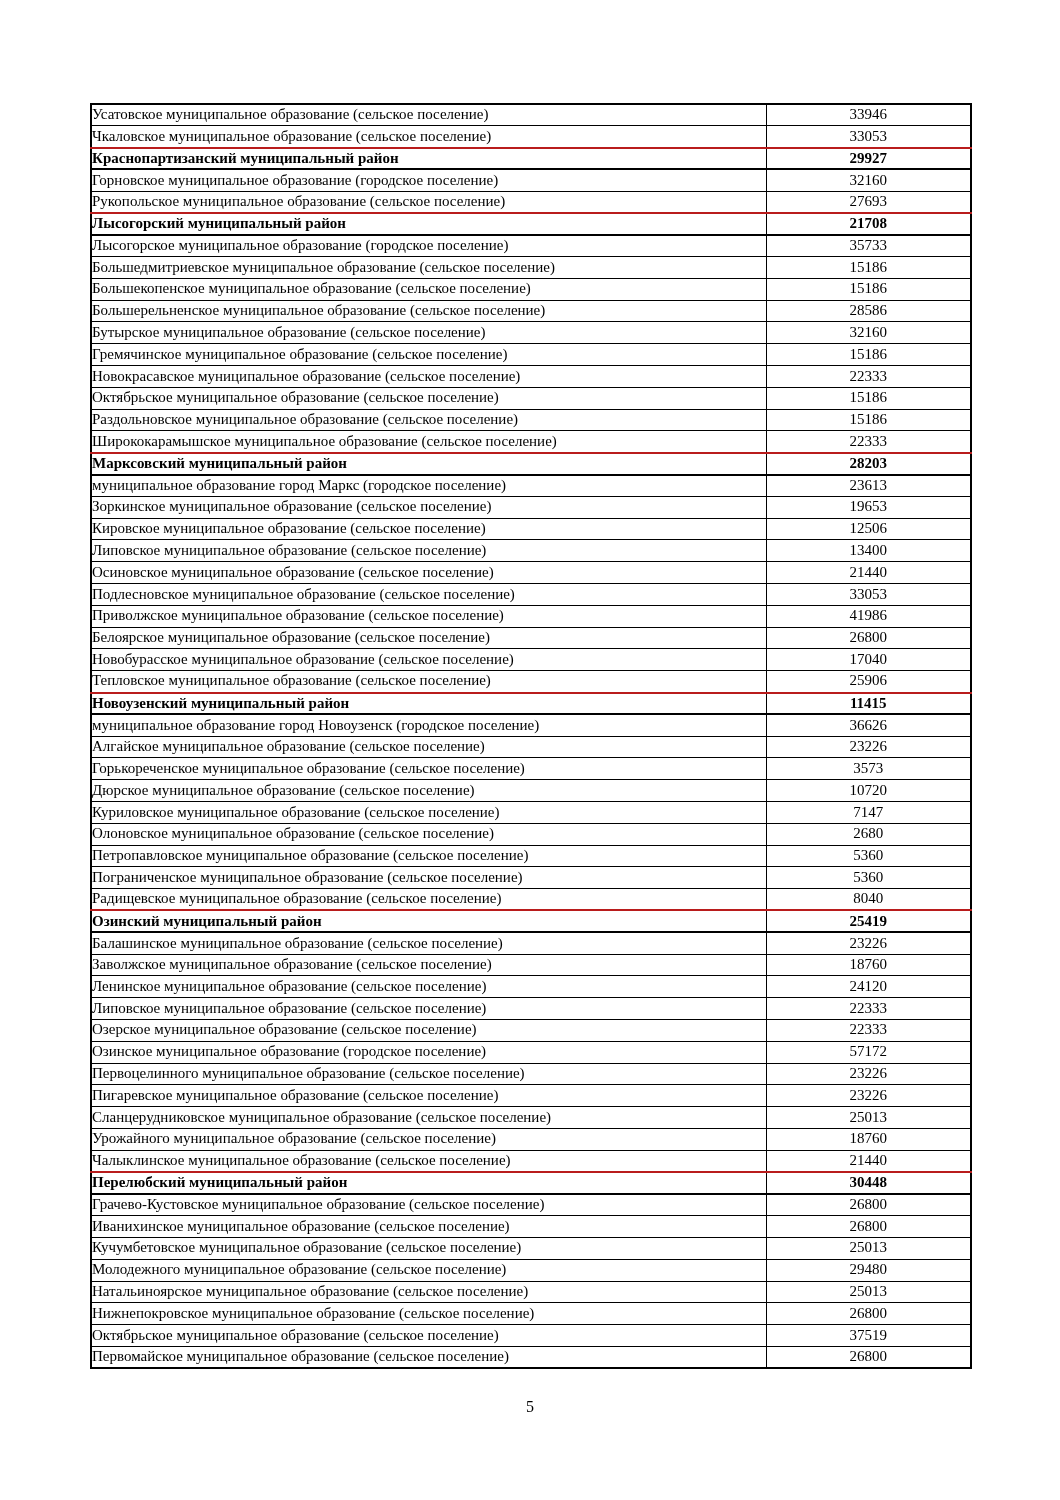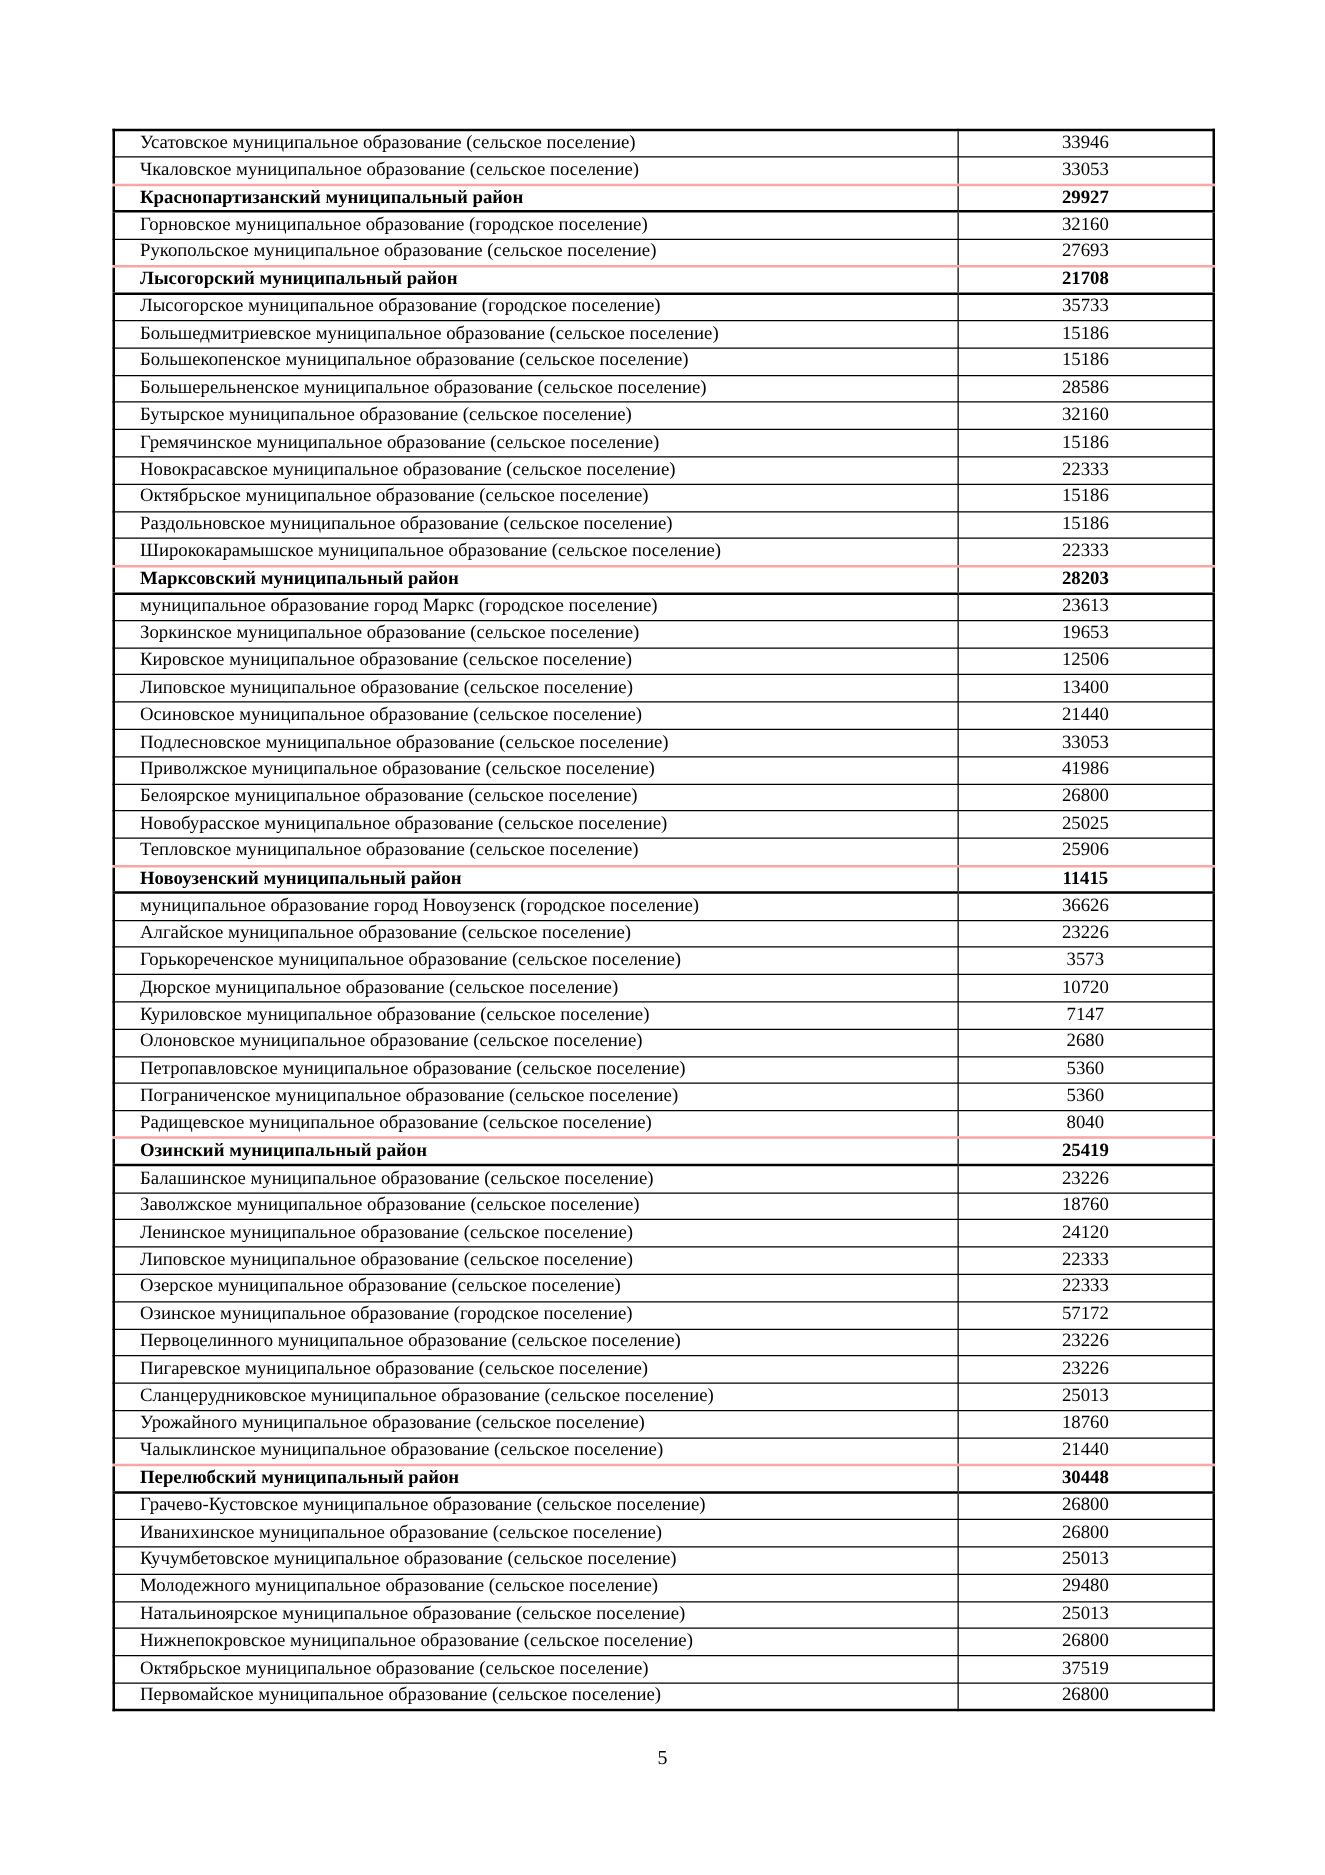--- a/index.html
+++ b/index.html
@@ -29,30 +29,30 @@
     height: 21.8px;
     font-size: 15px;
     line-height: 1.05;
     padding: 1px 4px;
     vertical-align: middle;
     overflow: hidden;
     white-space: nowrap;
   }
   .data-table td.name-cell {
     width: 675px;
-    padding-left: 20px;
+    padding-left: 0;
     text-align: left;
   }
   .data-table td.value-cell {
     text-align: center;
     font-family: Liberation Serif, serif;
   }
   .data-table tr.district td {
     font-weight: bold;
-    border-top: 2px solid #fca5a5;
+    border-top: 2px solid #b91c1c;
     border-bottom: 2px solid #000000;
   }
   .page-number {
     position: absolute;
     left: 0;
     right: 0;
     top: 1398px;
     text-align: center;
     font-size: 16px;
   }
@@ -158,21 +158,21 @@
         <tr>
           <td class="name-cell">Приволжское муниципальное образование (сельское поселение)</td>
           <td class="value-cell">41986</td>
         </tr>
         <tr>
           <td class="name-cell">Белоярское муниципальное образование (сельское поселение)</td>
           <td class="value-cell">26800</td>
         </tr>
         <tr>
           <td class="name-cell">Новобурасское муниципальное образование (сельское поселение)</td>
-          <td class="value-cell">25025</td>
+          <td class="value-cell">17040</td>
         </tr>
         <tr>
           <td class="name-cell">Тепловское муниципальное образование (сельское поселение)</td>
           <td class="value-cell">25906</td>
         </tr>
         <tr class="district">
           <td class="name-cell">Новоузенский муниципальный район</td>
           <td class="value-cell">11415</td>
         </tr>
         <tr>

